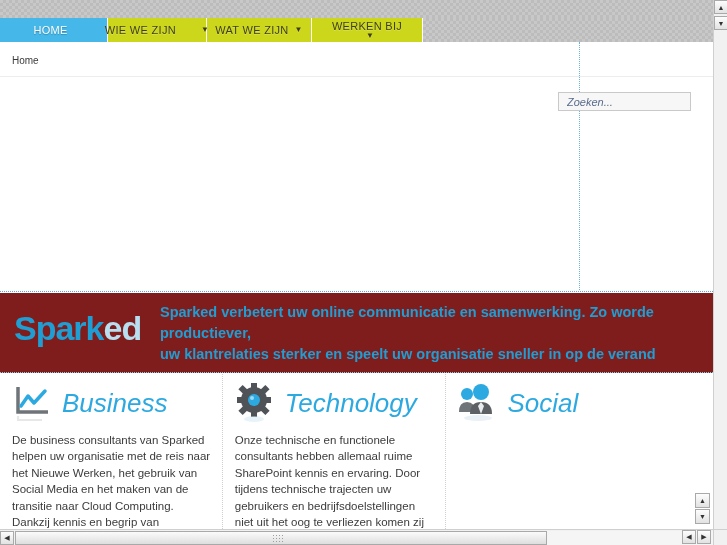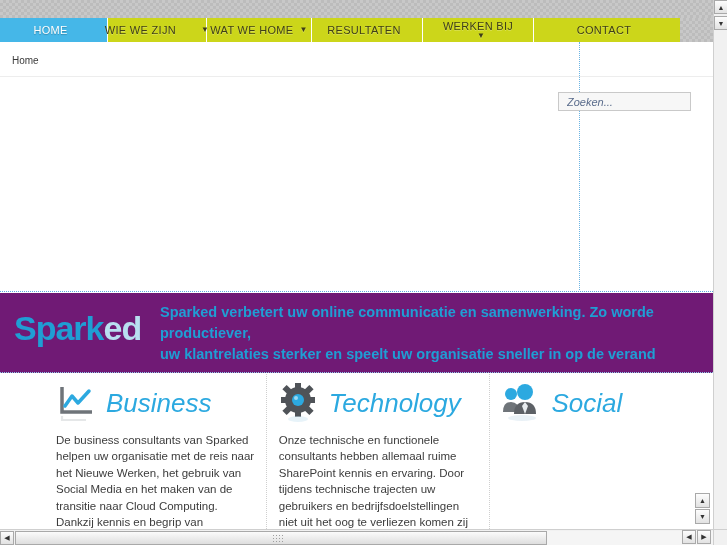--- a/index.html
+++ b/index.html
@@ -130,21 +130,21 @@
     background-image:
       radial-gradient(circle, #9a9a9a 0.9px, transparent 1px);
     background-size: 3px 3px;
     opacity: .85;
   }
 
   
   .band {
     position: absolute; left: 0; top: 293px;
     width: 713px; height: 80px;
-    background: #701a75;
+    background: #7f1d1d;
     border-bottom: 1px dotted #8ec7e8;
   }
   .logo {
     position: absolute; left: 14px; top: 18px;
     font-size: 34px;
     font-weight: bold;
     letter-spacing: -1px;
     line-height: 1;
     white-space: nowrap;
   }
@@ -160,21 +160,20 @@
     line-height: 21px;
     white-space: nowrap;
   }
 
   
   .cols {
     position: absolute; left: 0; top: 374px;
     width: 668px; height: 155px;
     display: flex;
     background: #ffffff;
-    margin-left: 44px;
   }
   .col {
     width: 295px;
     padding: 0 10px 0 12px;
     position: relative;
     border-right: 1px dotted #cfcfcf;
     overflow: hidden;
   }
   .col:last-child { border-right: none; }
   .col-head {
@@ -275,34 +274,26 @@
   <div class="navbar">
     <div class="nav-item active nav-home">
       <span>HOME</span>
       <span class="caret"></span>
     </div>
     <div class="nav-item nav-wiewezijn">
       <span>WIE WE ZIJN</span>
       <span class="caret">▼</span>
     </div>
     <div class="nav-item nav-watwedoen">
-      <span>WAT WE HOME</span>
+      <span>WAT WE ZIJN</span>
       <span class="caret">▼</span>
-    </div>
-    <div class="nav-item nav-resultaten">
-      <span>RESULTATEN</span>
-      <span class="caret"></span>
     </div>
     <div class="nav-item nav-werkenbij">
       <span>WERKEN BIJ</span>
       <span class="caret">▼</span>
-    </div>
-    <div class="nav-item nav-contact">
-      <span>CONTACT</span>
-      <span class="caret"></span>
     </div>
     <div class="nav-filler checker"></div>
   </div>
 
   <div class="content-panel">
     <div class="crumb-row">
       <div class="breadcrumb">Home</div>
     </div>
     <div class="search-divider"></div>
     <div class="search-box">

